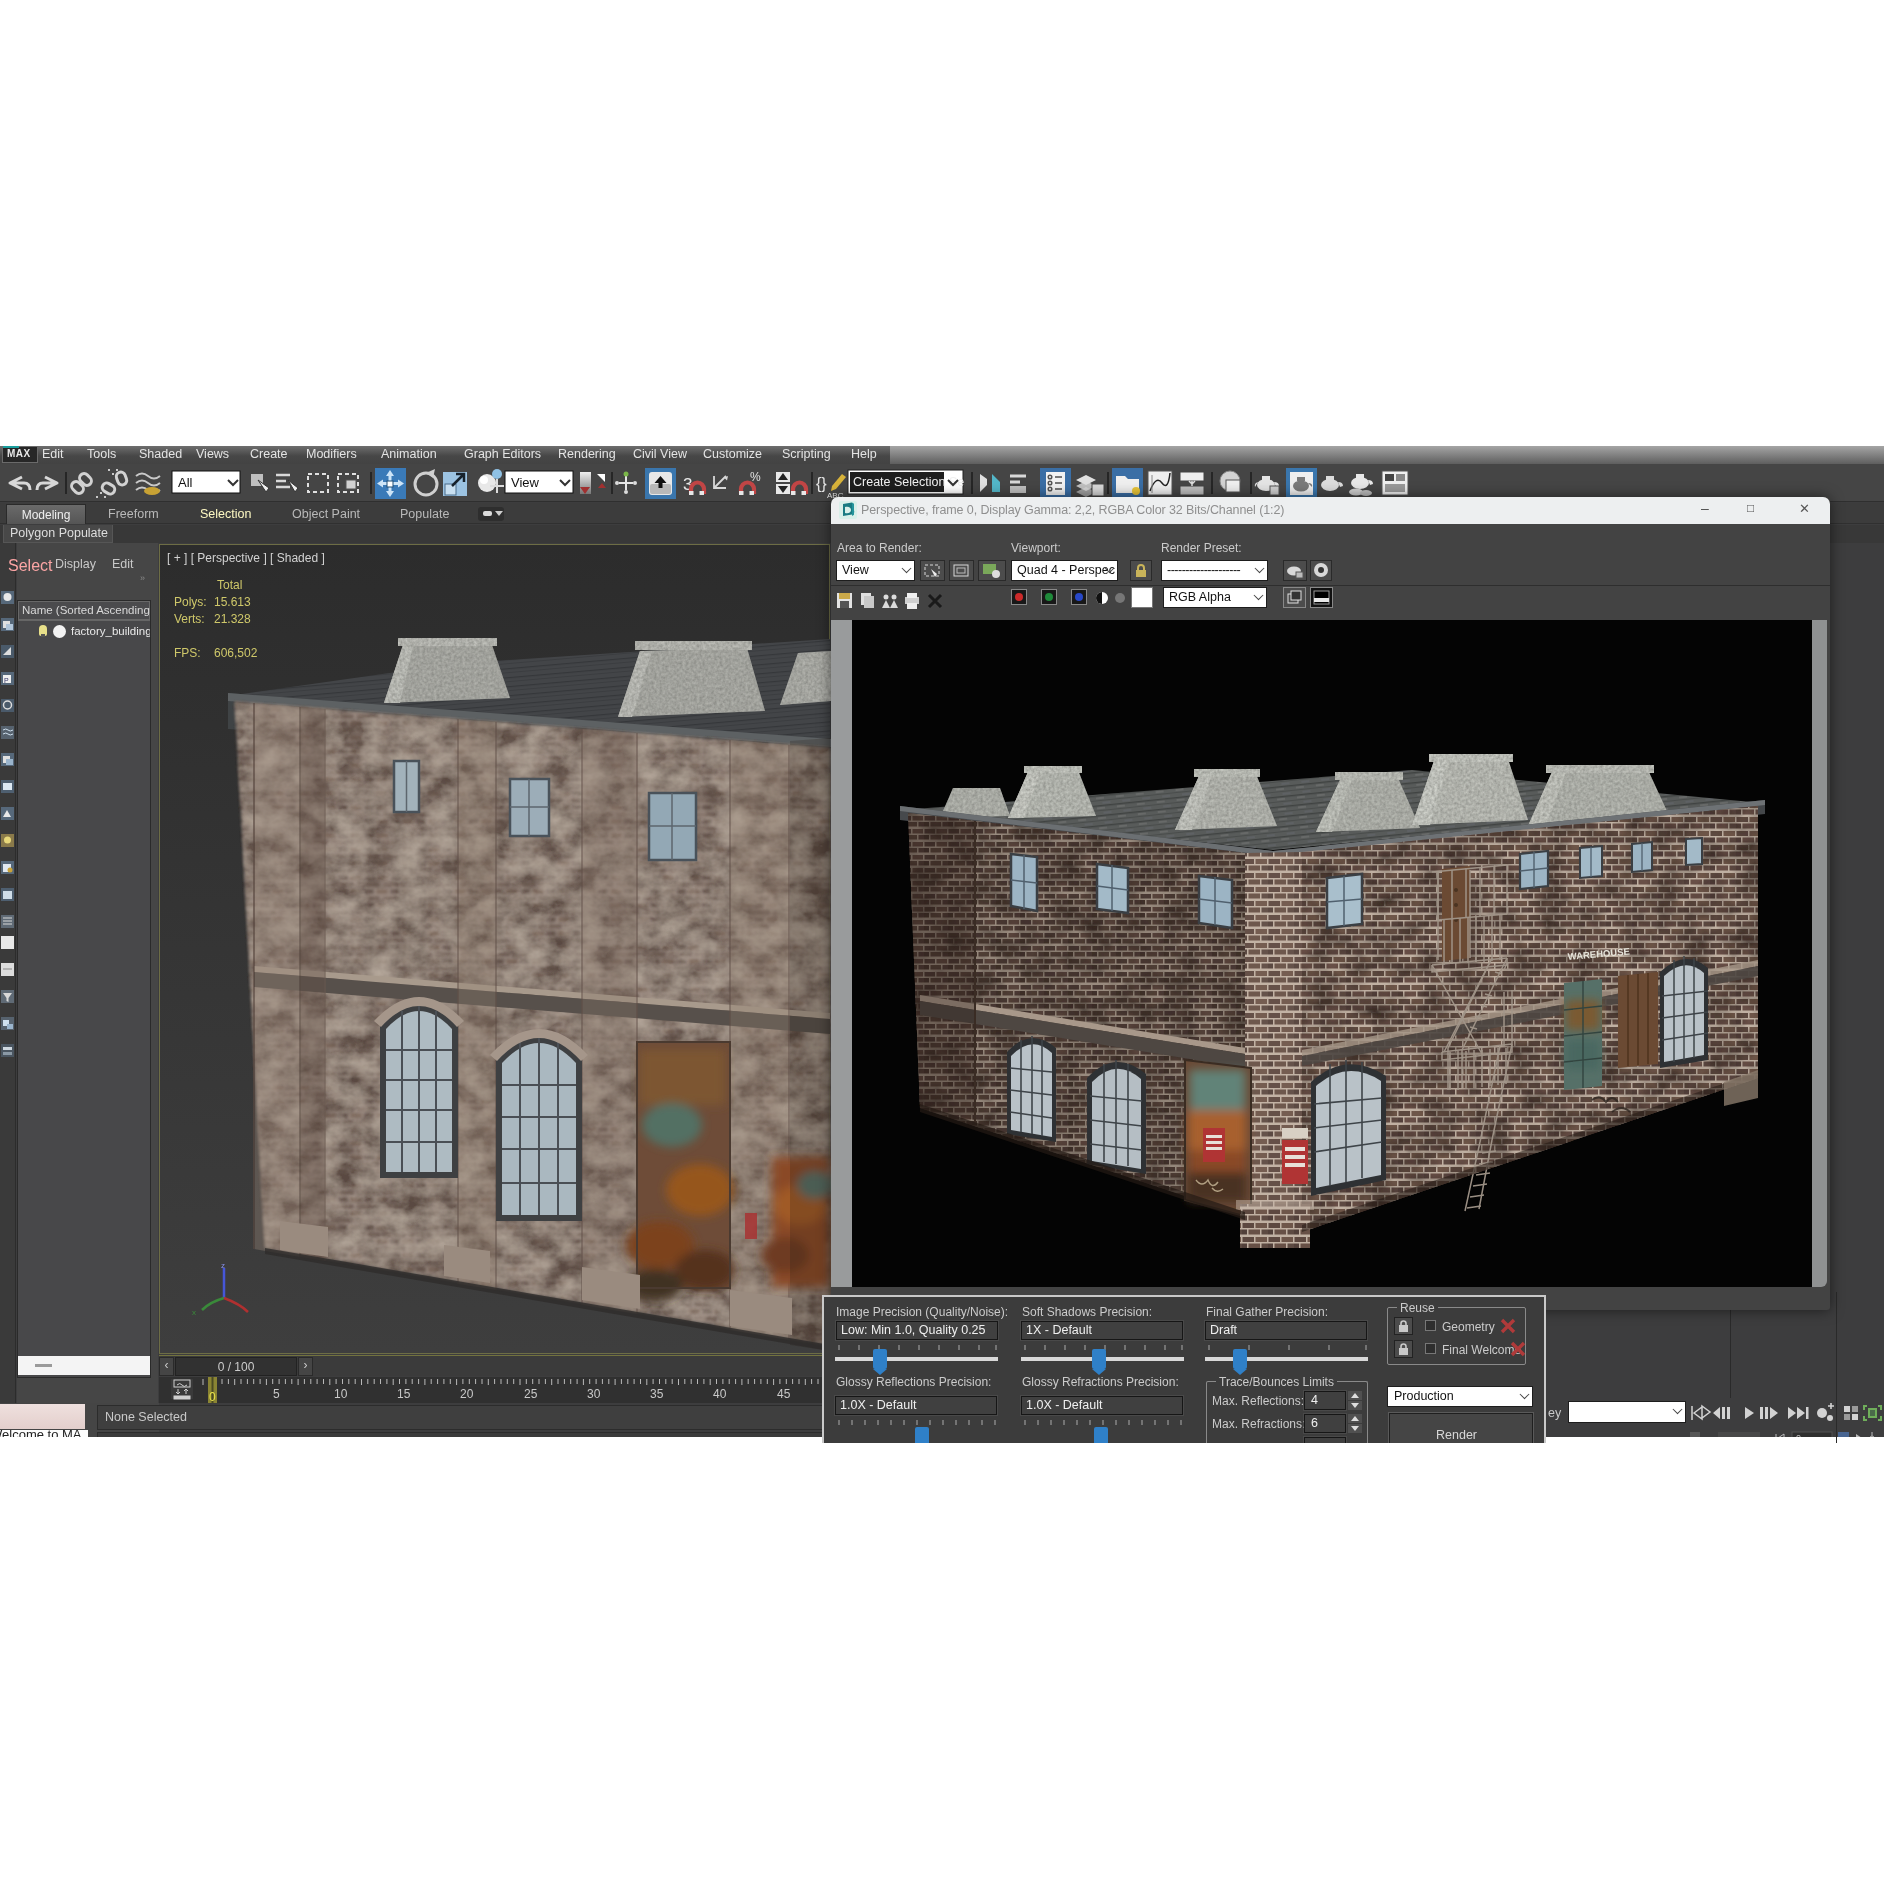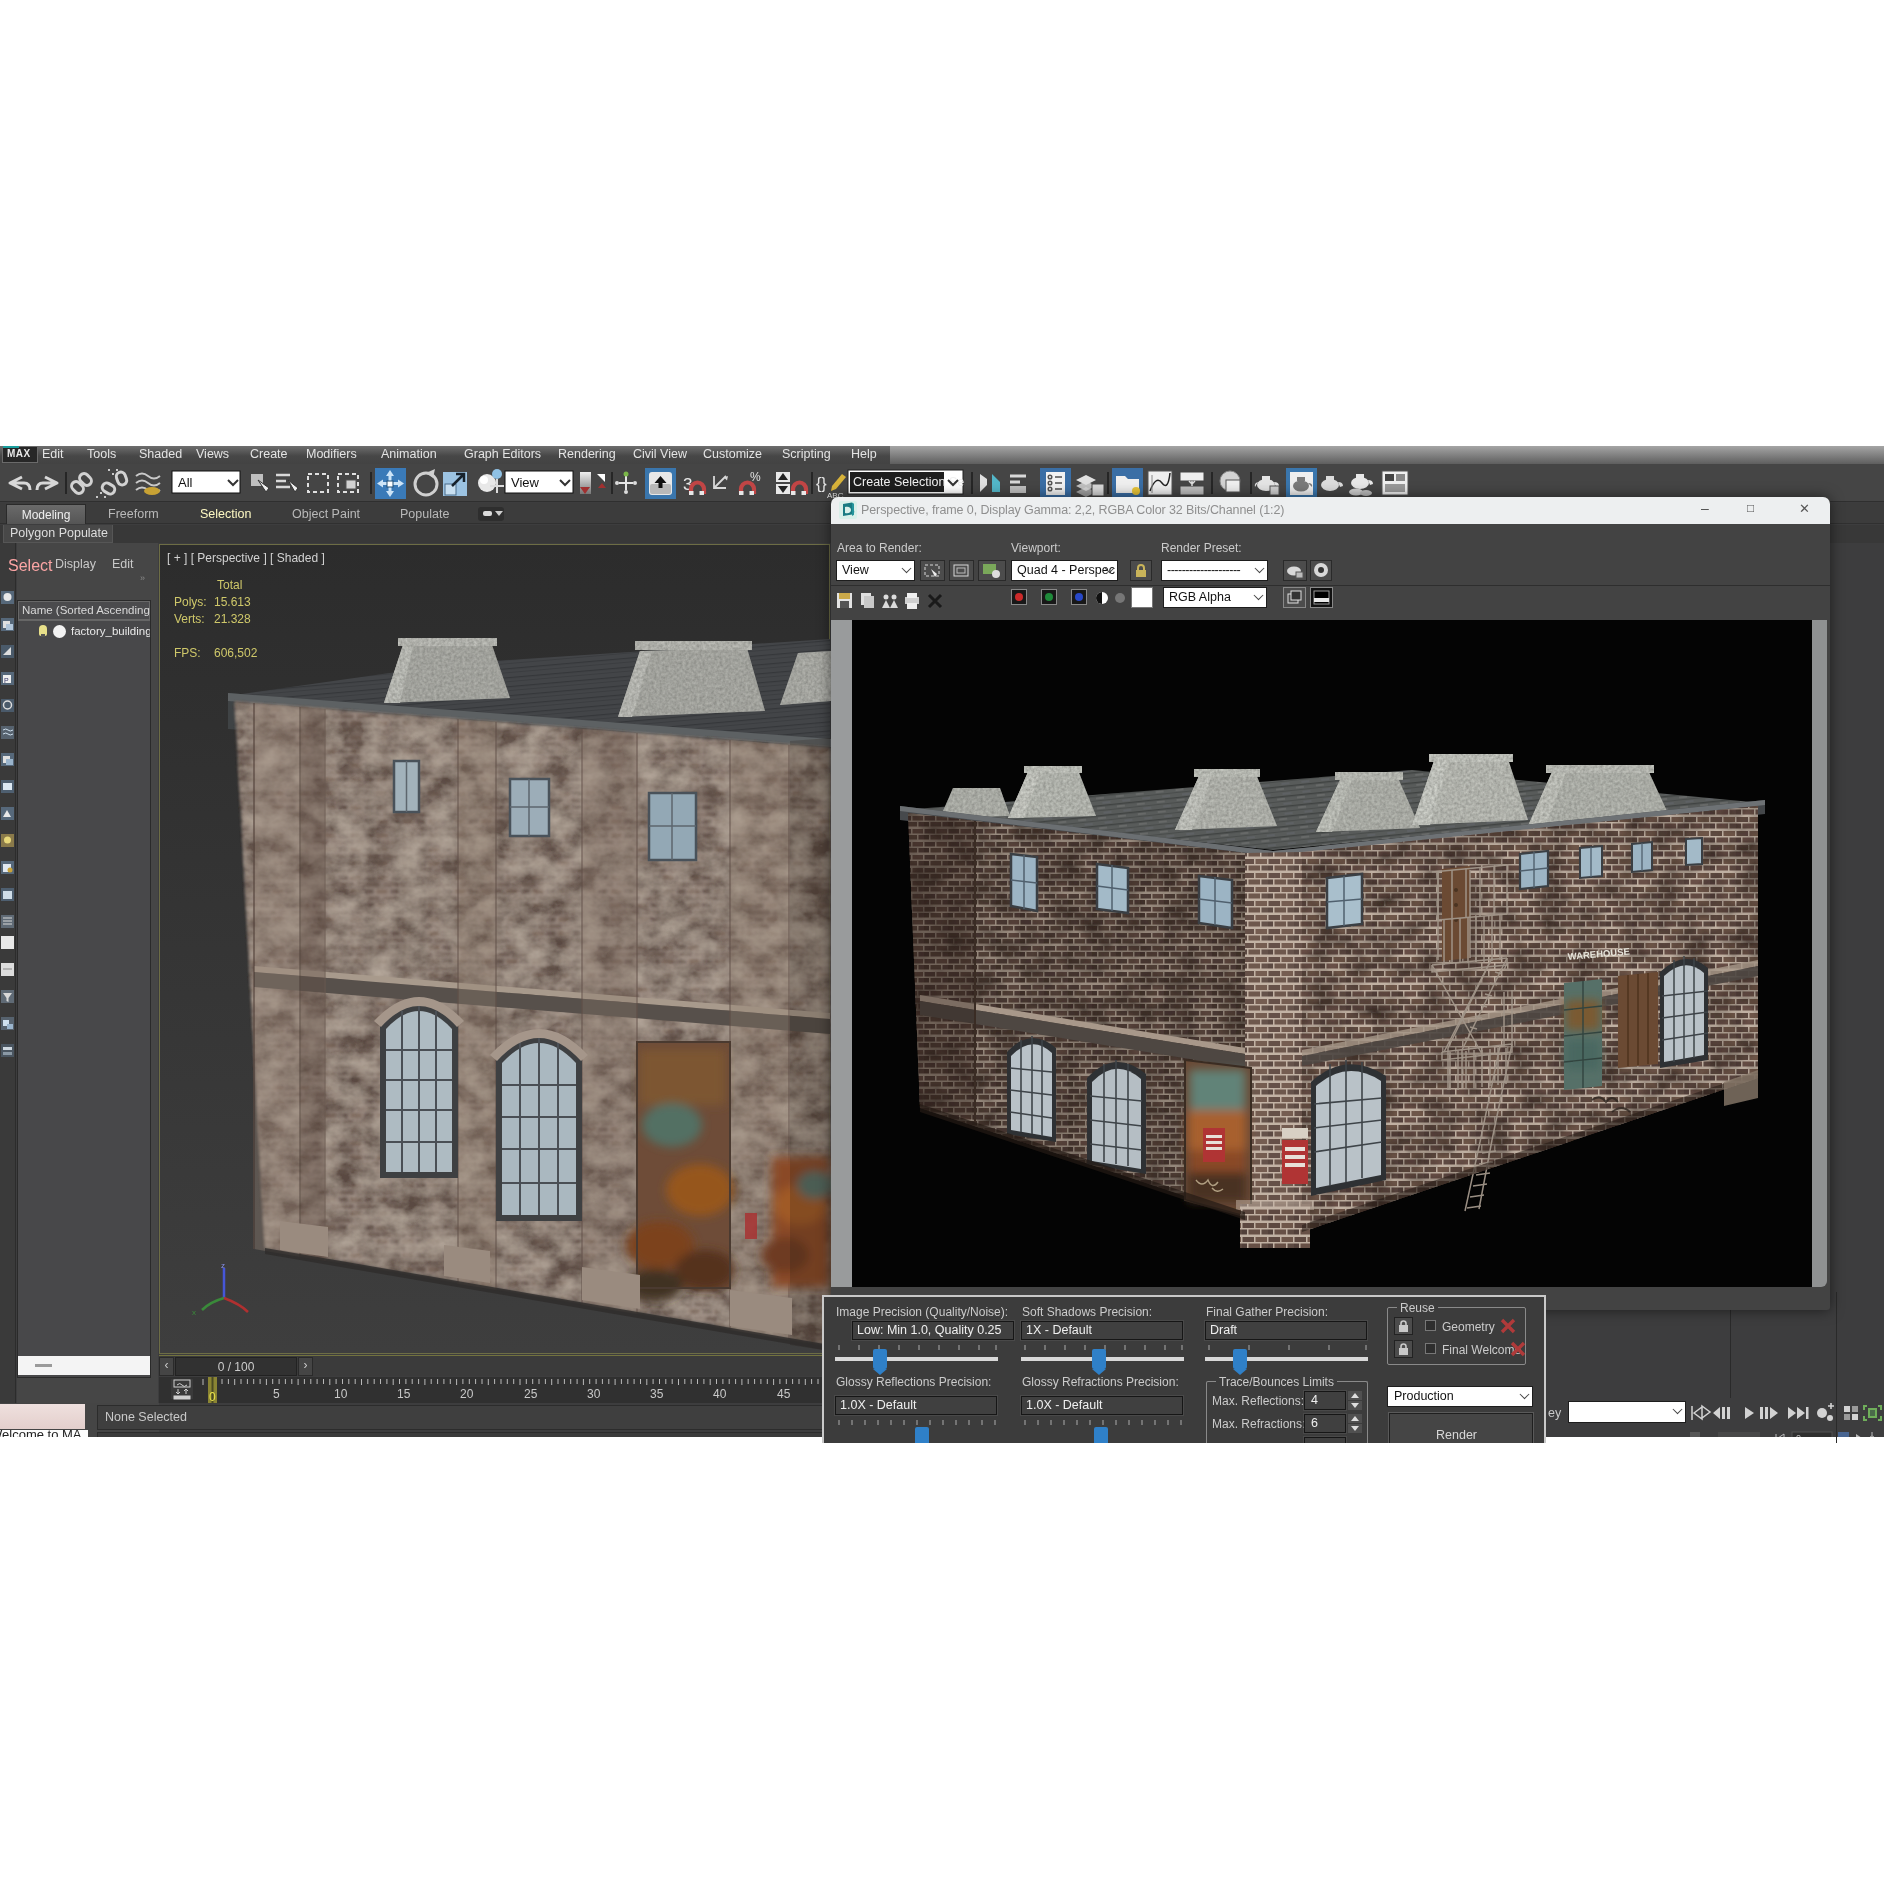--- a/index.html
+++ b/index.html
@@ -1044,21 +1044,21 @@
       <polygon points="450,612 906,458 906,452 450,605" fill="#241a14" opacity="0.55"></polygon>
 
       <polygon points="872,462 906,450 906,478 872,486" fill="#8a7a6c" opacity="0.8"></polygon>
     </svg>
     </div>
     <div class="abs" style="left:981px;top:123px;width:15px;height:667px;background:#8f9192;border-radius:0 0 6px 0"></div>
   </div>
 
   <div class="abs" id="dlg" style="left:822px;top:849px;width:724px;height:148px;background:#3c3c3c;border:2px solid #c9c9c9;border-bottom:none">
     <span class="abs lbl" style="left:12px;top:8px">Image Precision (Quality/Noise):</span>
-    <div class="abs fld" style="left:28px;top:24px;width:162px;height:19px;padding:1px 0 0 4px">Low: Min 1.0, Quality 0.25</div>
+    <div class="abs fld" style="left:12px;top:24px;width:162px;height:19px;padding:1px 0 0 4px">Low: Min 1.0, Quality 0.25</div>
     <svg class="abs" style="left:11px;top:46px" width="163" height="32">
       <g stroke="#aaa" stroke-width="1">
           <line x1="4" y1="2" x2="4" y2="7"></line>
           <line x1="24" y1="2" x2="24" y2="7"></line>
           <line x1="44" y1="2" x2="44" y2="7"></line>
           <line x1="64" y1="2" x2="64" y2="7"></line>
           <line x1="84" y1="2" x2="84" y2="7"></line>
           <line x1="104" y1="2" x2="104" y2="7"></line>
           <line x1="124" y1="2" x2="124" y2="7"></line>
           <line x1="144" y1="2" x2="144" y2="7"></line>

